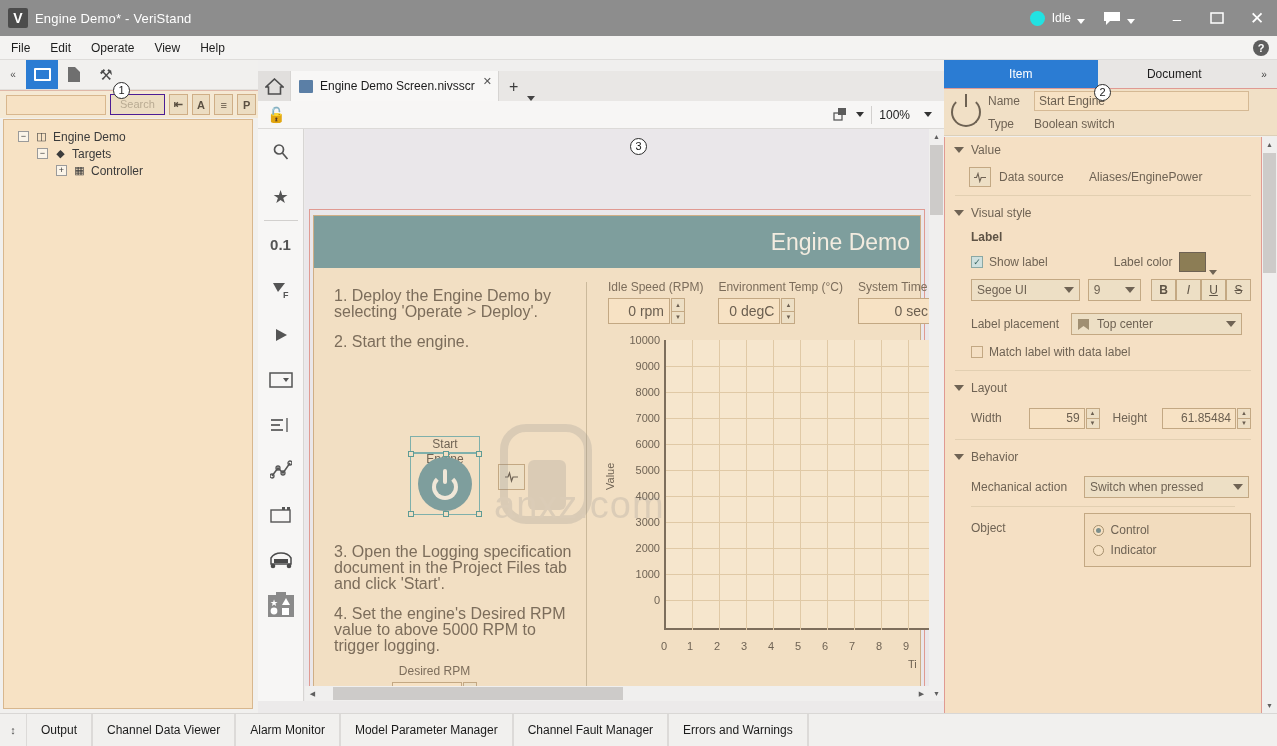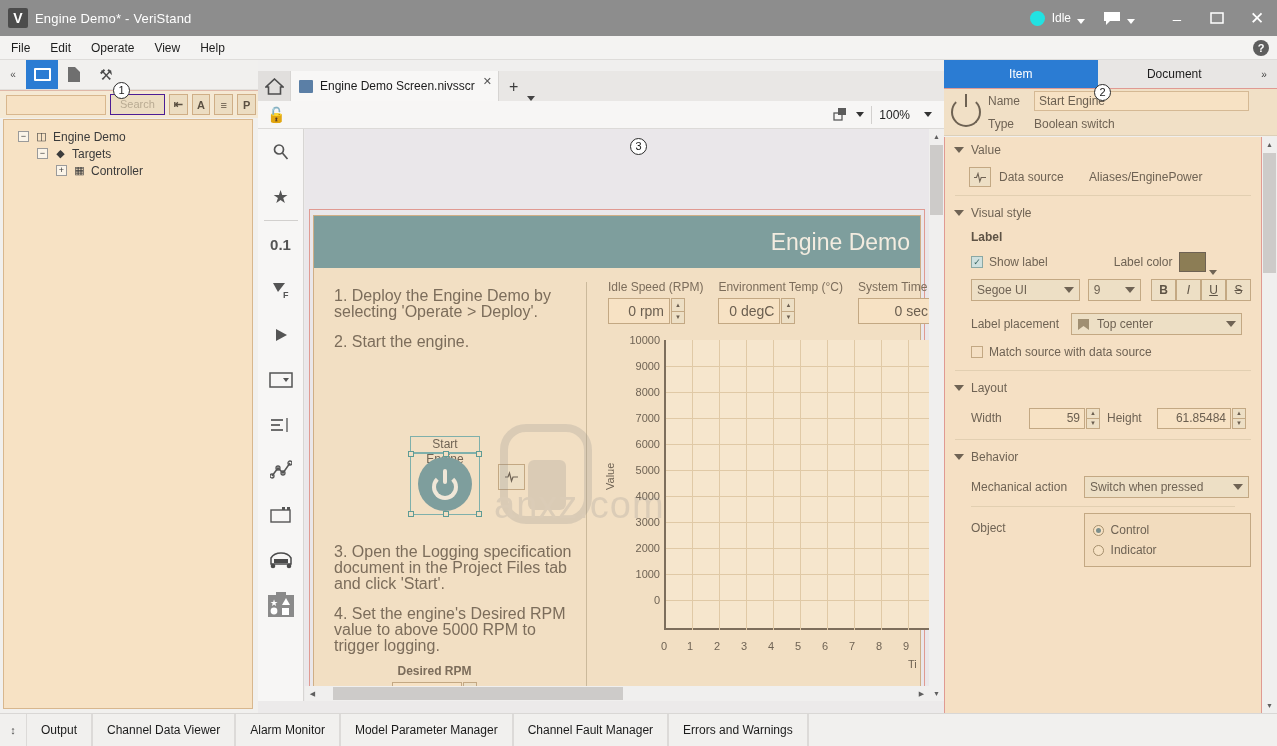--- a/index.html
+++ b/index.html
@@ -218,21 +218,21 @@
   }
   .numctl-box.wide { width: 76px; }
   .spin { width: 14px; display: flex; flex-direction: column; margin-left: 1px; }
   .spin div {
     flex: 1; background: #eddfc5; border: 1px solid #c3a883; font-size: 6px; color: #6b5f50;
     display: flex; align-items: center; justify-content: center; line-height: 1;
   }
   .spin div:last-child { border-top: none; }
 
   .desired { position: absolute; left: 78px; top: 396px; text-align: center; }
-  .desired .numctl-lbl { text-align: center; font-weight: bold; }
+  .desired .numctl-lbl { text-align: center; }
   .desired .numctl-field { justify-content: center; }
 
   
   .chart { position: absolute; left: 294px; top: 72px; width: 330px; height: 360px; }
   .chart-ylabel {
     position: absolute; left: -4px; top: 150px; transform: rotate(-90deg); transform-origin: left top;
     font-size: 11px; color: #6f6354;
   }
   .chart-yticks {
     position: absolute; left: 6px; top: 0; width: 46px; height: 290px;
@@ -795,36 +795,36 @@
         <div class="dd" style="width:171px">
           <svg width="13" height="13" viewBox="0 0 13 13" style="margin-right:7px">
             <path d="M1 1 H12 V12 L6.5 8 L1 12 Z" fill="#a08f72"></path>
           </svg>
           <span>Top center</span>
           <span class="ddcaret"></span>
         </div>
       </div>
       <div class="row" style="padding-left:26px">
         <span class="chk empty"></span>
-        <span class="lbl">Match source with data source</span>
+        <span class="lbl">Match label with data label</span>
       </div>
       <div class="sect-div"></div>
 
       <div class="sect-hdr">
         <span class="tri"></span>
         <span>Layout</span>
       </div>
       <div class="row" style="padding-left:26px;min-height:34px">
         <span class="lbl" style="width:58px">Width</span>
         <div class="num-field">59</div>
         <div class="spin" style="height:21px">
           <div>▲</div>
           <div>▼</div>
         </div>
-        <span class="lbl" style="margin-left:7px;width:50px">Height</span>
+        <span class="lbl" style="margin-left:13px;width:50px">Height</span>
         <div class="num-field w2">61.85484</div>
         <div class="spin" style="height:21px">
           <div>▲</div>
           <div>▼</div>
         </div>
       </div>
       <div class="sect-div"></div>
 
       <div class="sect-hdr">
         <span class="tri"></span>

